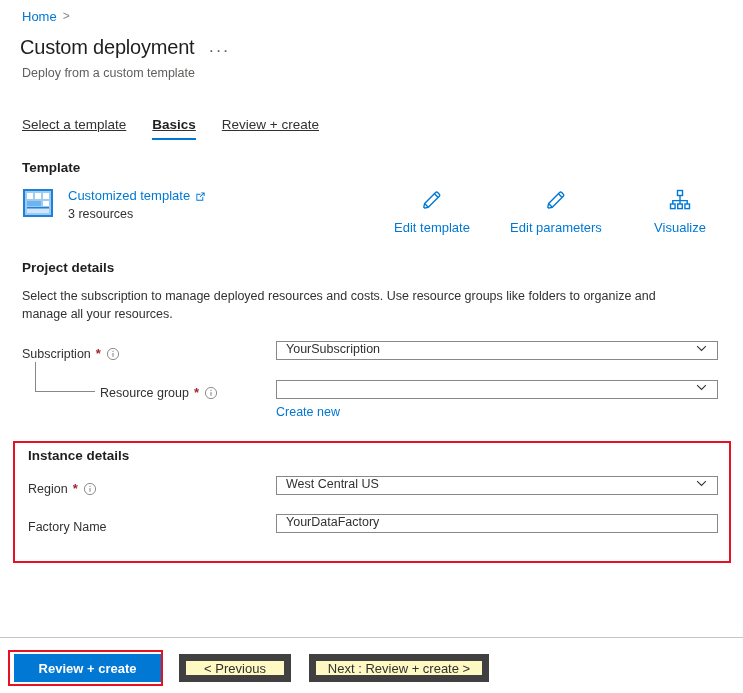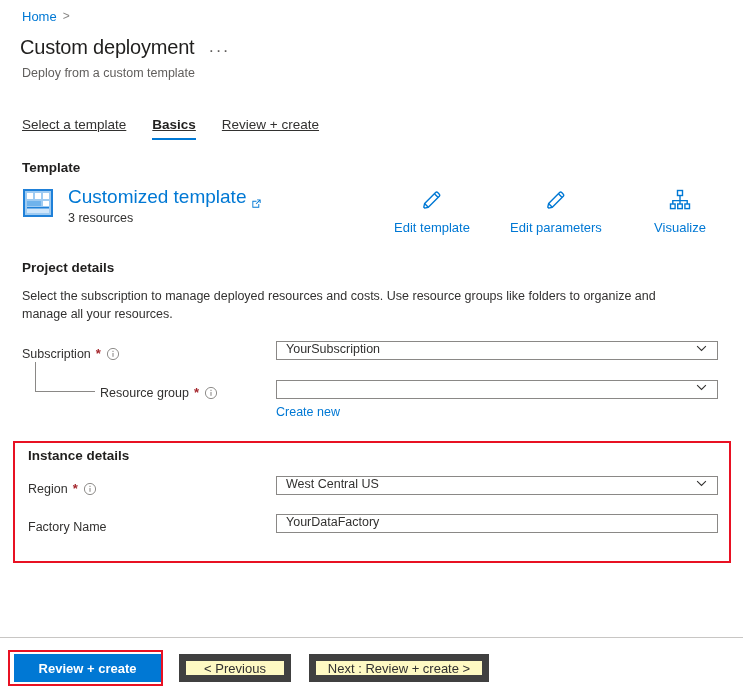--- a/index.html
+++ b/index.html
@@ -60,21 +60,21 @@
     position: absolute; font-size: 13.5px; font-weight: 700; color: #201f1e;
   }
   #tpl-head { left: 22px; top: 160px; }
   #proj-head { left: 22px; top: 260px; }
 
   
   .tpl-row { position: absolute; left: 22px; top: 186px; display: flex; align-items: flex-start; }
   .tpl-icon { width: 32px; height: 32px; flex: 0 0 32px; margin-top: 1px; }
   .tpl-text { margin-left: 14px; }
   .tpl-link {
-    font-size: 19px; color: #0078d4; cursor: pointer;
+    font-size: 13px; color: #0078d4; cursor: pointer;
     display: inline-flex; align-items: center; gap: 5px;
   }
   .tpl-sub { font-size: 12.5px; color: #323130; margin-top: 3px; }
   .ext-ico { display:inline-block; width: 11px; height: 11px; }
 
   
   .tpl-actions { position: absolute; left: 370px; top: 186px; display: flex; gap: 0; }
   .tpl-action {
     width: 124px; display: flex; flex-direction: column;
     align-items: center; gap: 6px; cursor: pointer;

